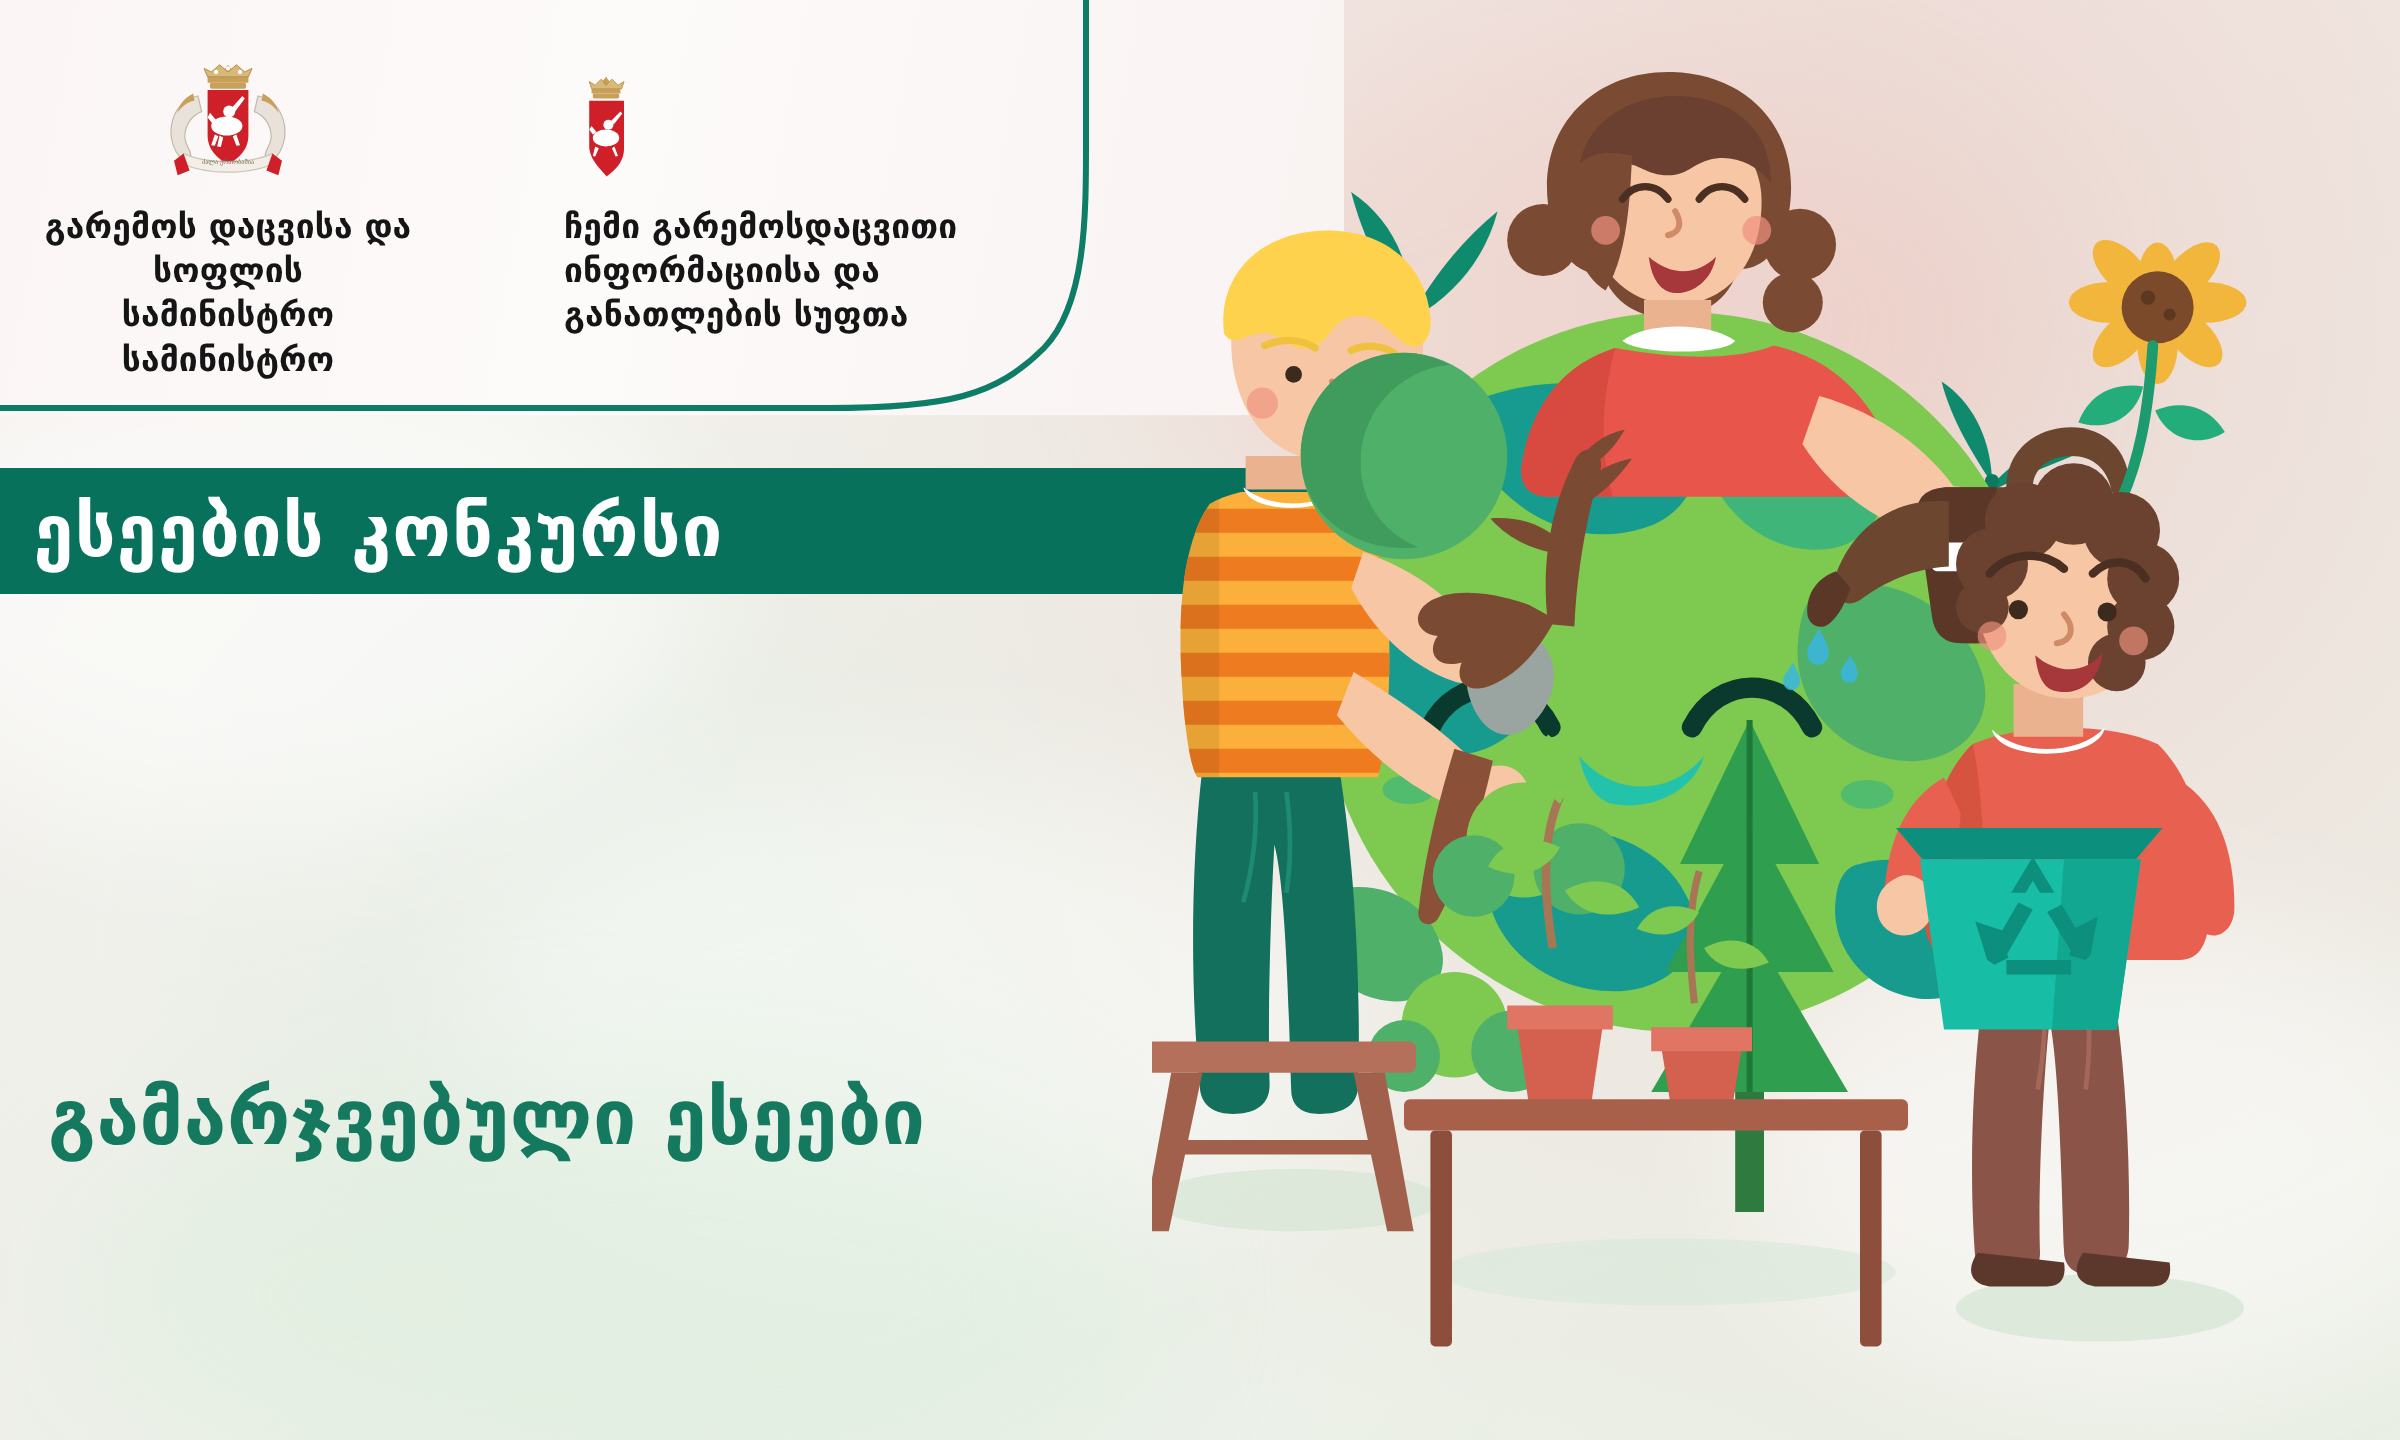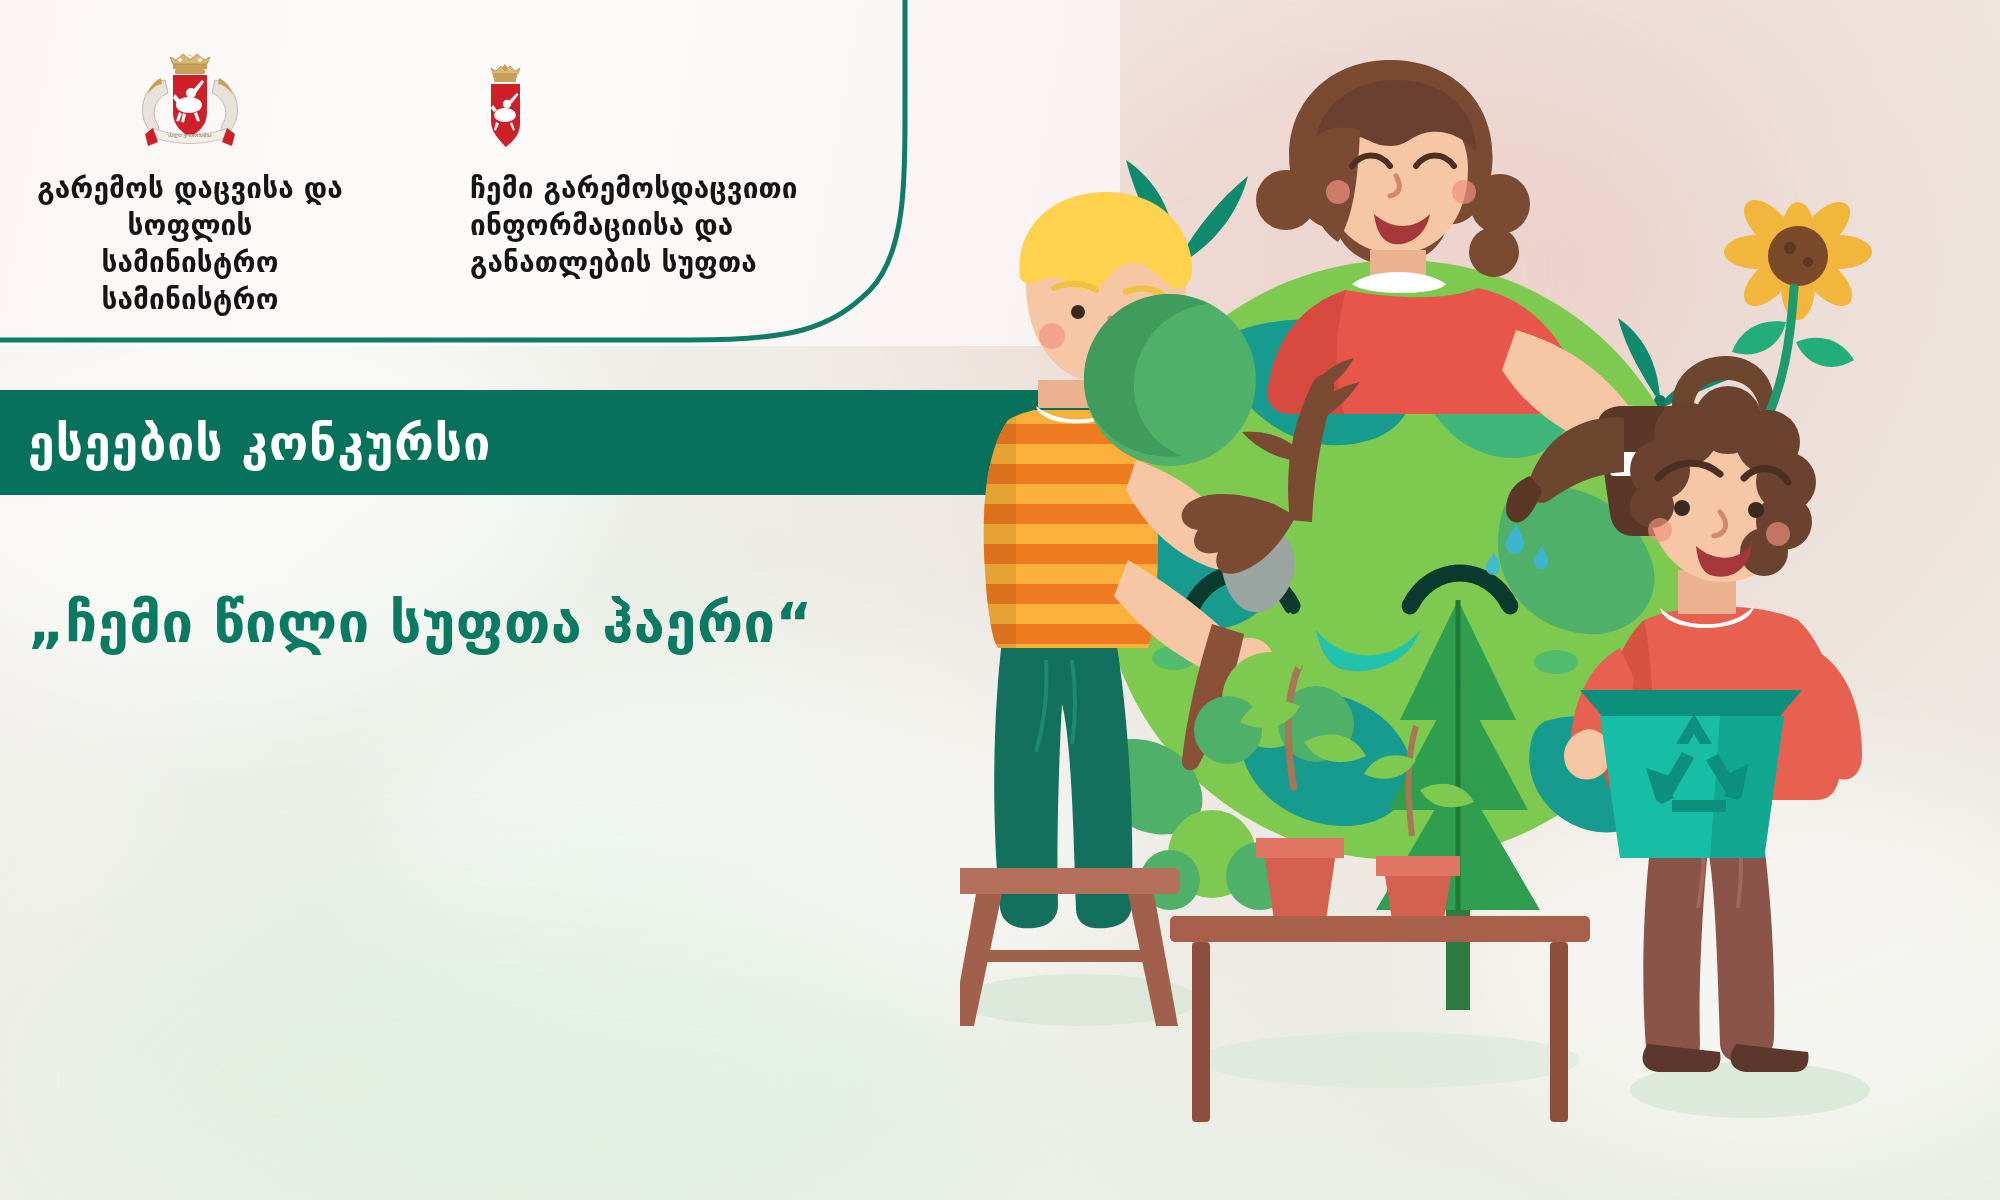--- a/index.html
+++ b/index.html
@@ -56,21 +56,21 @@
   #logo-ministry .logo-text{ text-align:center; }
   #logo-center   .logo-text{ text-align:left; margin-top:14px; }
 
   
   #title-banner{
     position:absolute; left:0; top:390px; width:1124px; height:105px;
     background:#07715c;
     display:flex; align-items:center;
   }
   #title-banner .txt{
-    color:#ffffff; font-size:48px; font-weight:700; letter-spacing:1px;
+    color:#ffffff; font-size:60px; font-weight:700; letter-spacing:1px;
     padding-left:28px; white-space:nowrap; line-height:1;
     font-family:"DejaVu Sans","Liberation Sans",sans-serif;
     text-align:right;
   }
 
   
   #subtitle{
     position:absolute; left:28px; top:590px; width:1180px;
     color:#0b7a63; font-size:56px; font-weight:700; line-height:1.18;
     letter-spacing:.5px;
@@ -172,23 +172,23 @@
       <div>ინფორმაციისა და</div>
       <div>განათლების სუფთა</div>
     </div>
   </div>
 
   <div id="title-banner">
     <span class="txt">ესეების კონკურსი</span>
   </div>
 
   <div id="subtitle">
-    <span class="l1">„ჩემი წილი სუფთა ჰაერი“</span>
   </div>
 
+  <div id="footer-headline">გამარჯვებული ესეები</div>
 
   <svg id="illustration" viewBox="0 0 1040 1200">
 
     <ellipse cx="120" cy="1000" rx="120" ry="26" fill="#d7e6d6" opacity=".75"></ellipse>
     <ellipse cx="790" cy="1090" rx="120" ry="28" fill="#d7e6d6" opacity=".8"></ellipse>
     <ellipse cx="430" cy="1060" rx="190" ry="28" fill="#d9e8d8" opacity=".6"></ellipse>
 
     <g>
       <path d="M210 260 L232 640 L218 640 Z" fill="#0f8a6d"></path>
       <path d="M214 262 C186 222 150 214 118 222 C152 240 186 254 214 268 Z" fill="#0f8a6d"></path>

